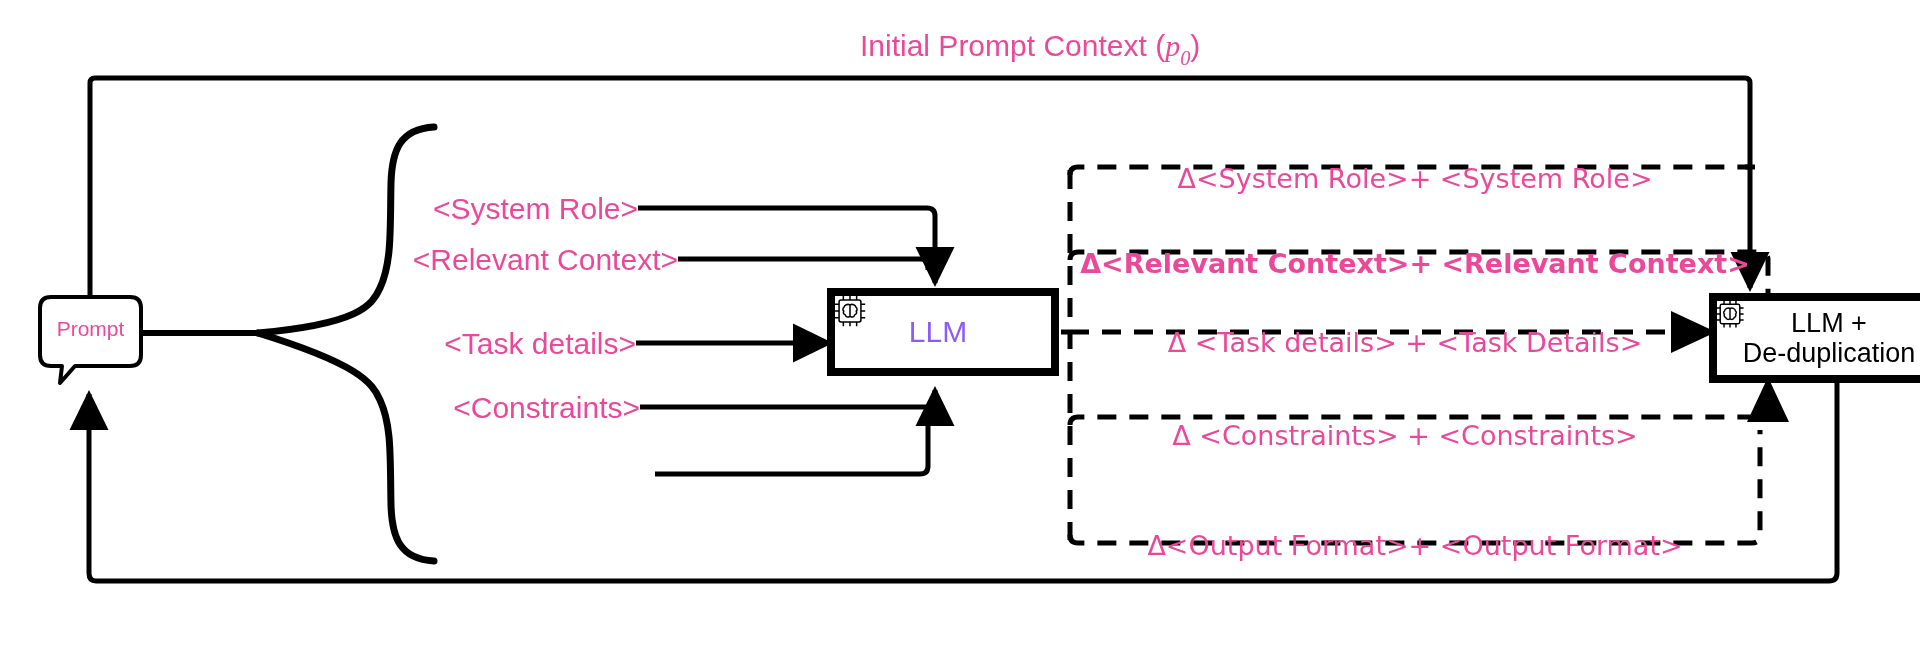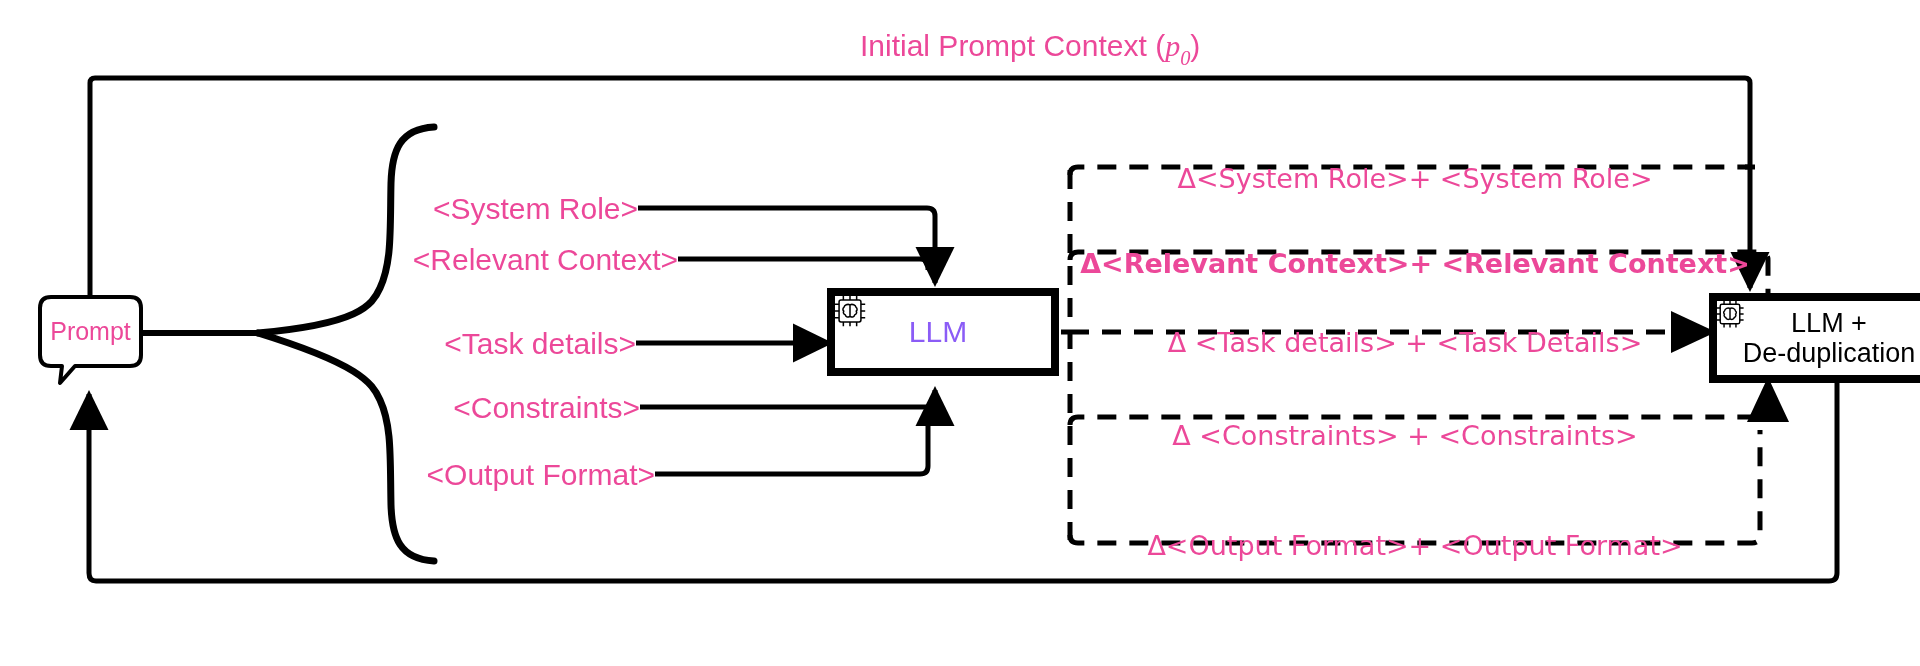--- a/index.html
+++ b/index.html
@@ -98,27 +98,26 @@
     <g>
       <rect x="1713" y="297" width="232" height="82" fill="#fff" stroke="#000" stroke-width="8"></rect>
     </g>
   </svg>
 
   <div class="lbl sz34" style="left:860px;top:29px;">
     <span>Initial Prompt Context</span><span>&nbsp;(</span><span class="ital">p</span><span class="sub">0</span><span>)</span>
   </div>
 
 
-  <div class="lbl" style="left:40px;top:317px;width:101px;text-align:center;font-size:25px;">Prompt</div>
+  <div class="lbl" style="left:40px;top:317px;width:101px;text-align:center;font-size:21px;">Prompt</div>
 
   <div class="lbl sz31 right-al" style="left:260px;top:192px;width:378px;">&lt;System Role&gt;</div>
   <div class="lbl sz31 right-al" style="left:300px;top:243px;width:378px;">&lt;Relevant Context&gt;</div>
   <div class="lbl sz31 right-al" style="left:258px;top:327px;width:378px;">&lt;Task details&gt;</div>
   <div class="lbl sz31 right-al" style="left:262px;top:391px;width:378px;">&lt;Constraints&gt;</div>
-  <div class="lbl sz31 right-al" style="left:277px;top:458px;width:378px;">&lt;Output Format&gt;</div>
 
   <div class="boxtxt" style="left:831px;top:292px;width:224px;height:80px;">
     <span>LLM</span>
     <span class="chip">
       <svg width="38" height="38" viewBox="0 0 40 40">
         <g stroke="#000" stroke-width="1.6" fill="none">
           <rect x="8.5" y="8.5" width="23" height="23" rx="2"></rect>
           <path d="M13,8.5 L13,4 M20,8.5 L20,4 M27,8.5 L27,4
                    M13,31.5 L13,36 M20,31.5 L20,36 M27,31.5 L27,36
                    M8.5,13 L4,13 M8.5,20 L4,20 M8.5,27 L4,27

